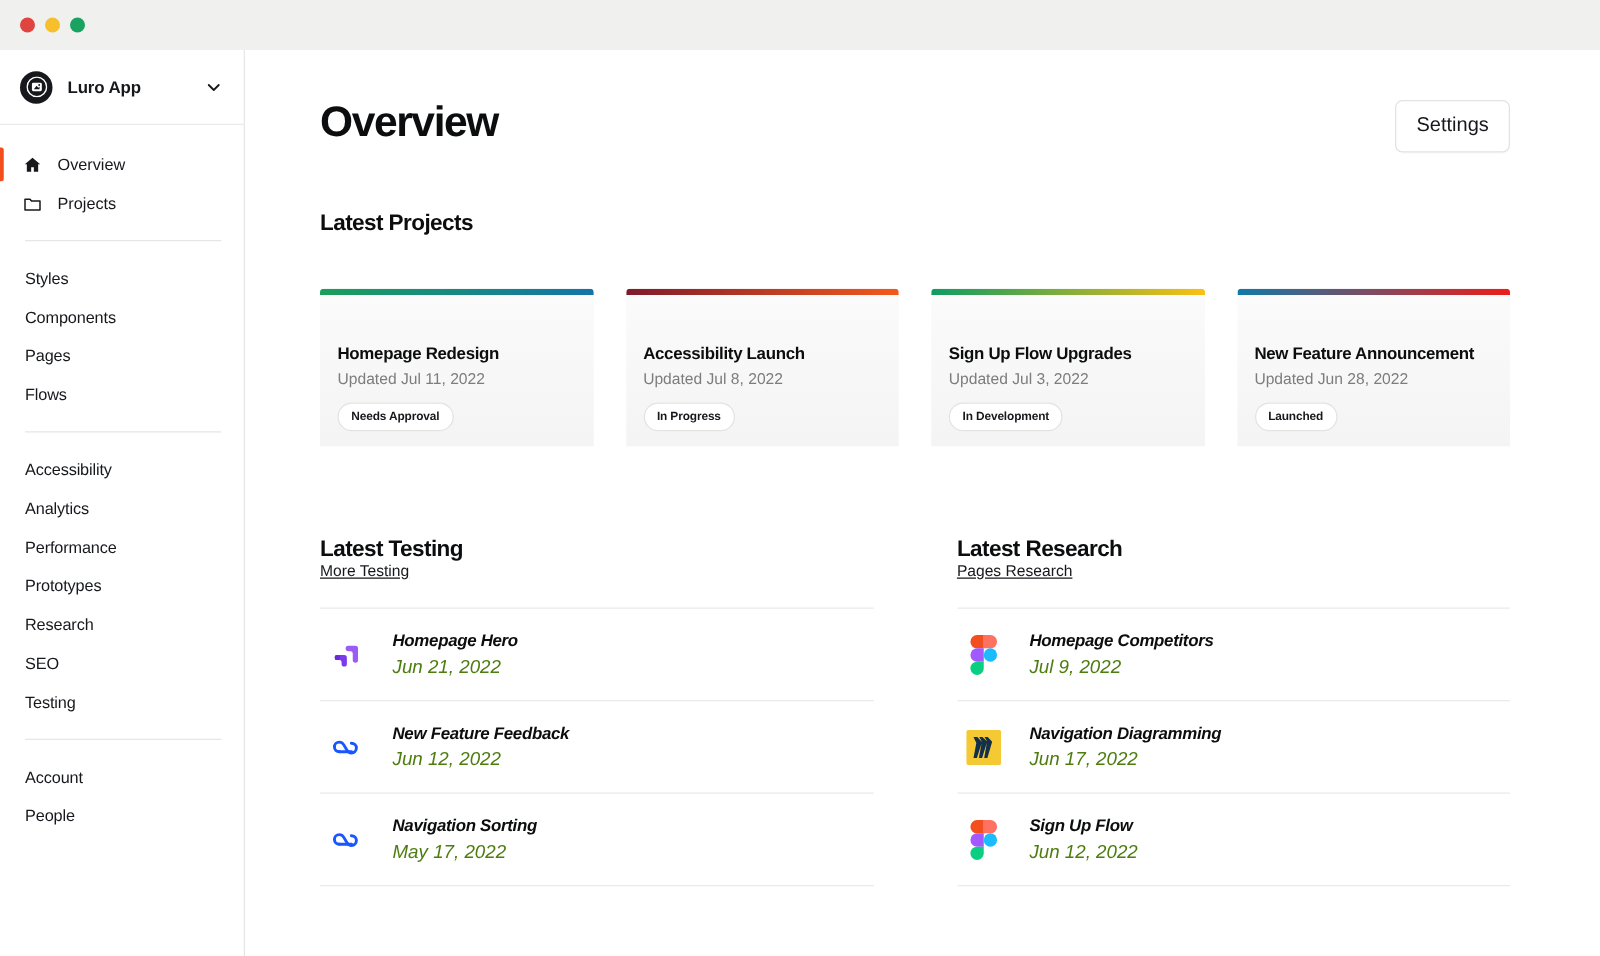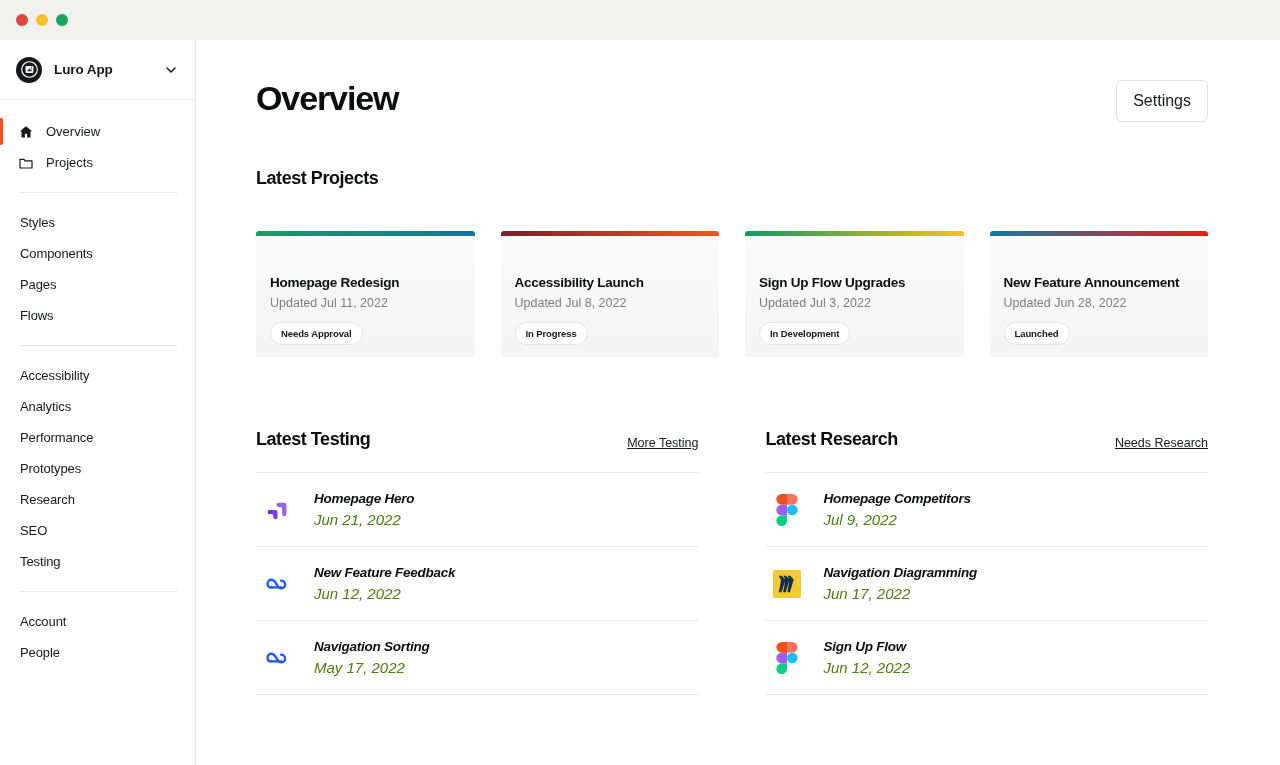--- a/index.html
+++ b/index.html
@@ -199,22 +199,23 @@
 
   
   .columns {
     margin-top: 72px;
     display: grid;
     grid-template-columns: 1fr 1fr;
     gap: 67px;
   }
   .col-head {
     display: flex;
-    align-items: flex-end;
+    align-items: flex-start;
     justify-content: space-between;
+    flex-direction: column;
   }
   .more-link {
     font-size: 12.5px;
     color: #16181c;
     text-decoration: underline;
     cursor: pointer;
   }
   .list { margin-top: 22px; font-style: italic; }
   .list-item {
     display: flex;
@@ -413,21 +414,21 @@
               <div class="item-date">May 17, 2022</div>
             </div>
           </div>
 
         </div>
       </section>
 
       <section>
         <div class="col-head">
           <h2 class="section-title">Latest Research</h2>
-          <a class="more-link">Needs Research</a>
+          <a class="more-link">Pages Research</a>
         </div>
         <div class="list">
 
           <div class="list-item">
             <span class="item-ico">
               <svg width="22" height="32" viewBox="0 0 24 36" aria-hidden="true">
                 <path d="M6 0h6v12H6a6 6 0 0 1 0-12z" fill="#f24e1e"></path>
                 <path d="M12 0h6a6 6 0 0 1 0 12h-6z" fill="#ff7262"></path>
                 <path d="M6 12h6v12H6a6 6 0 0 1 0-12z" fill="#a259ff"></path>
                 <circle cx="18" cy="18" r="6" fill="#1abcfe"></circle>

